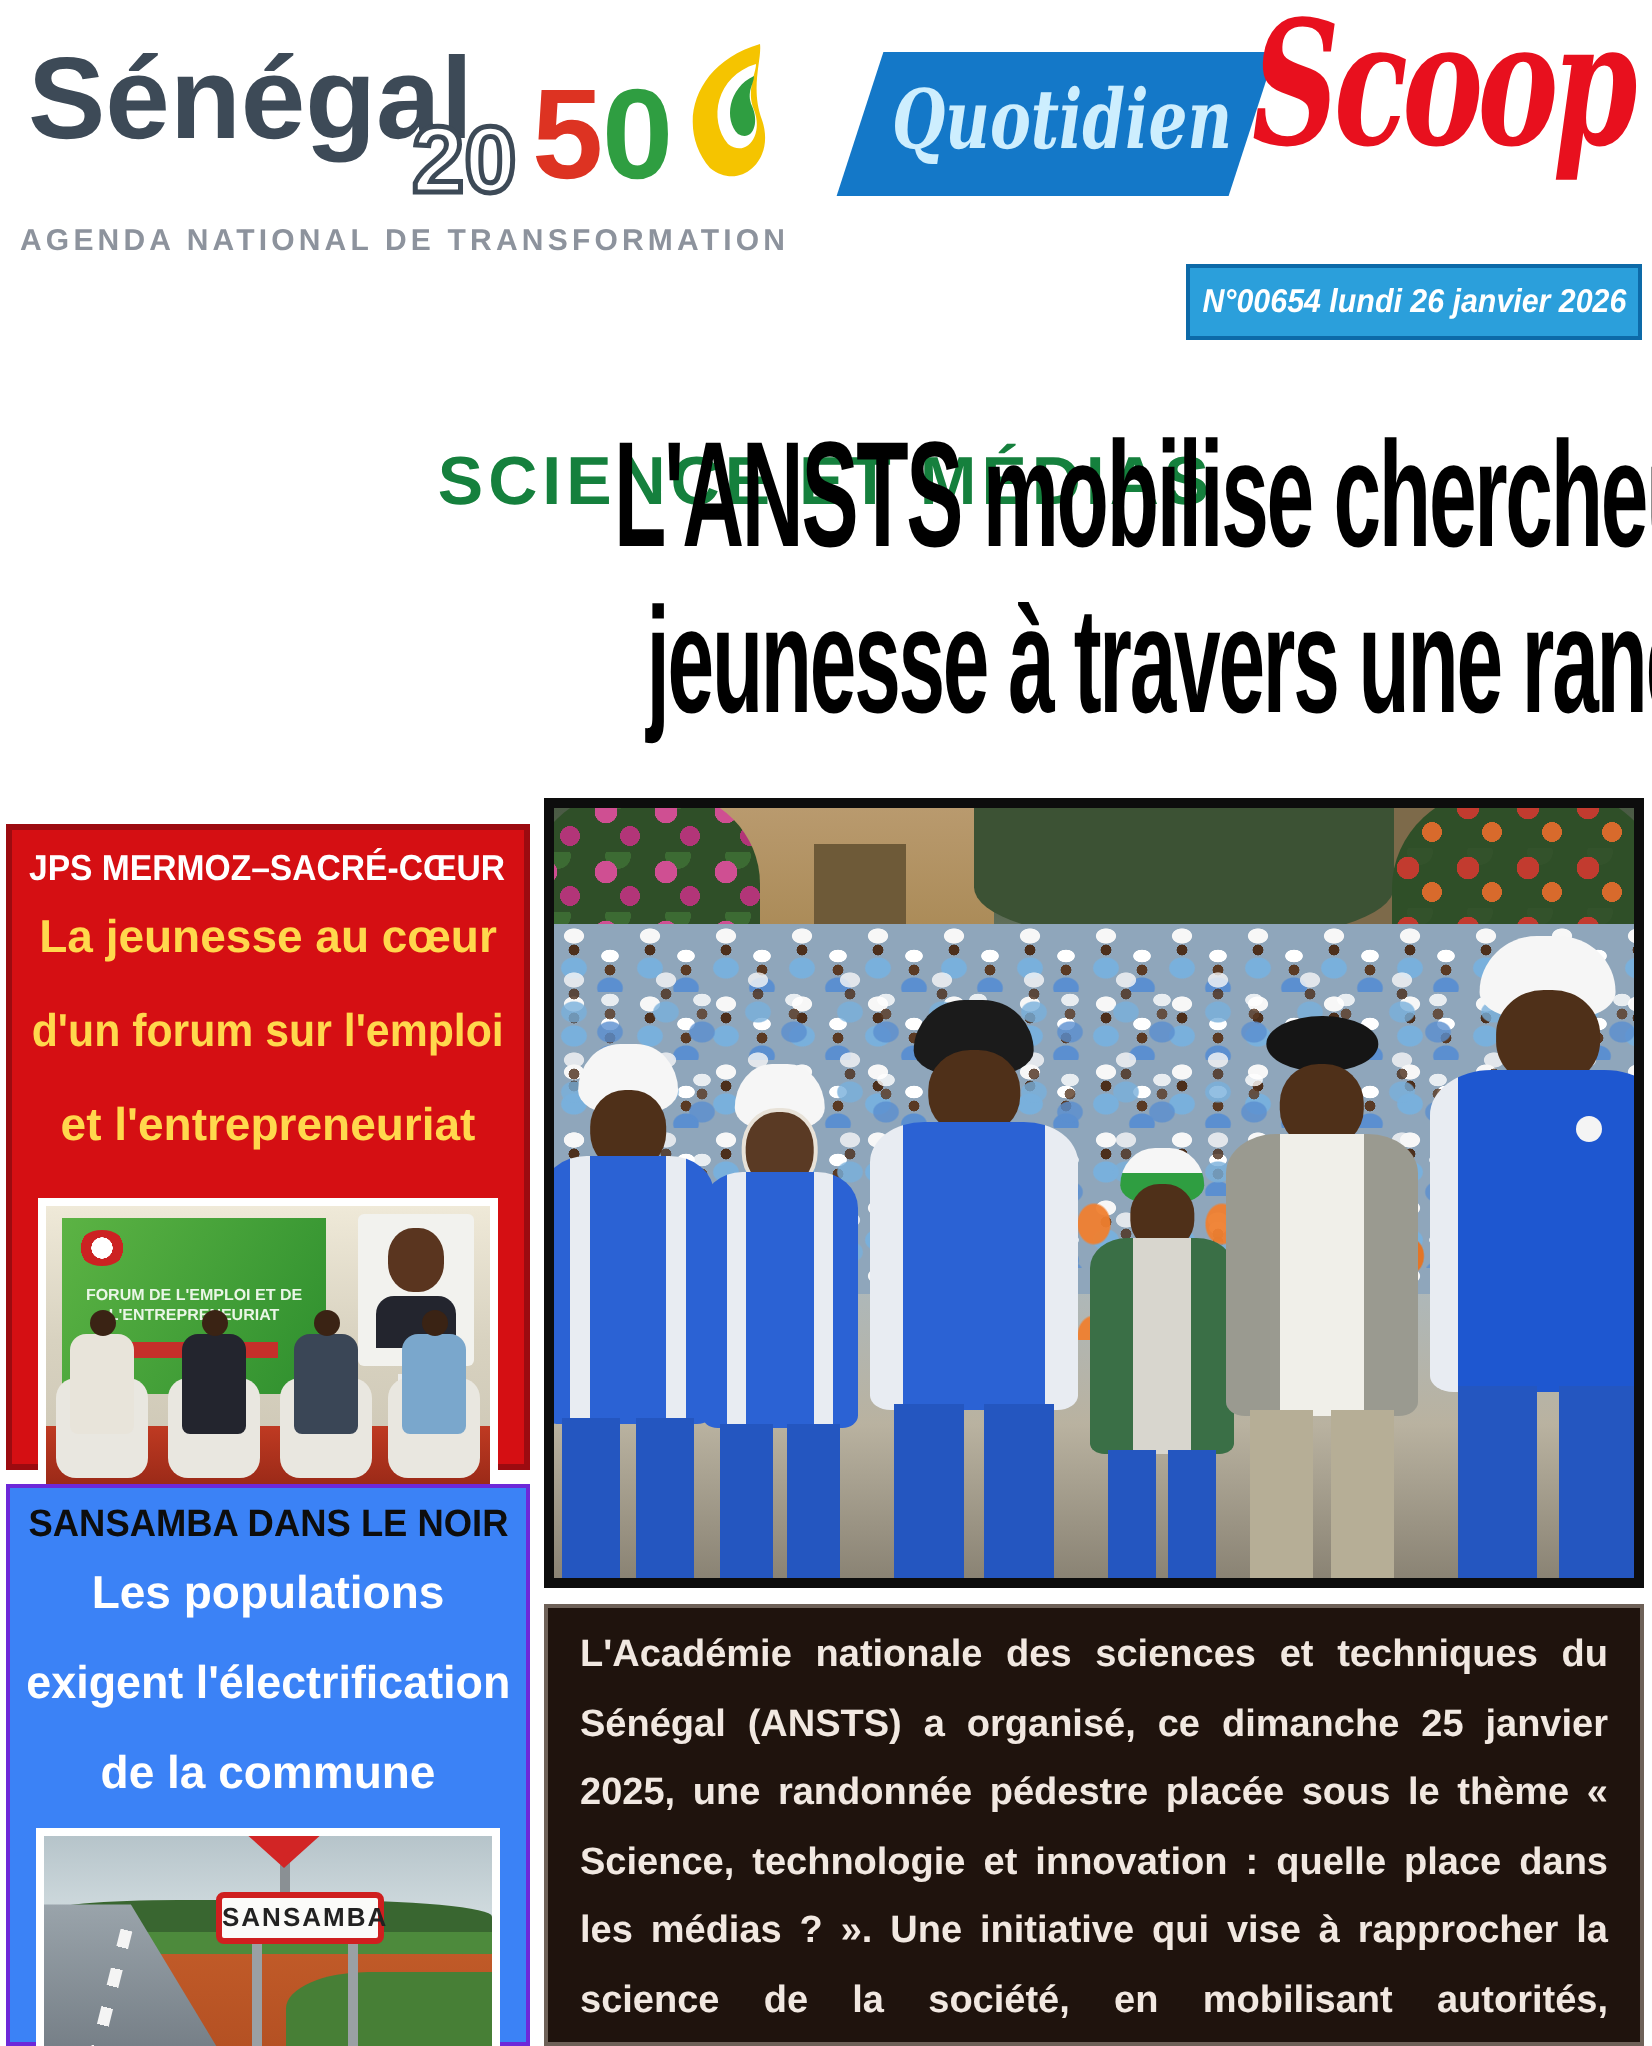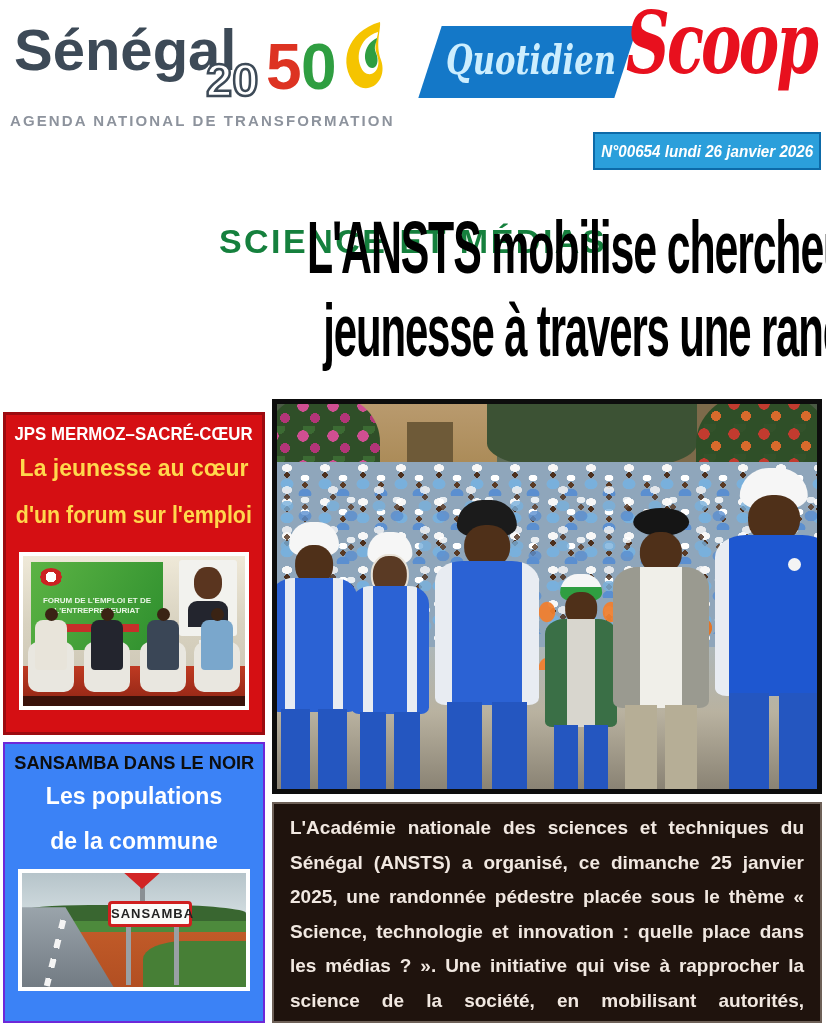--- a/index.html
+++ b/index.html
@@ -177,20 +177,21 @@
   <div class="kicker">SCIENCE ET MÉDIAS</div>
   <div class="headline">
     <span class="hl" style="transform-origin: center center; transform: scaleX(0.571204);">L'ANSTS mobilise chercheurs, autorités et</span><br>
     <span class="hl" style="transform-origin: center center; transform: scaleX(0.558558);">jeunesse à travers une randonnée pédestre</span>
   </div>
 
   <div class="story1">
     <span class="story1-kicker" style="transform-origin: center center; transform: scaleX(0.933219);">JPS MERMOZ–SACRÉ-CŒUR</span>
     <div class="yline"><span>La jeunesse au cœur</span></div>
     <div class="yline"><span style="transform-origin: center center; transform: scaleX(0.930164);">d'un forum sur l'emploi</span></div>
+    <div class="yline"><span>et l'entrepreneuriat</span></div>
     <div class="forum-photo">
       <div class="fp-tent"></div>
       <div class="fp-banner">
         <div class="fp-logo"></div>
         <div class="fp-banner-text">
           <span>FORUM DE L'EMPLOI ET DE</span><br>
           <span>L'ENTREPRENEURIAT</span>
         </div>
         <div class="fp-redstrip"></div>
       </div>
@@ -227,20 +228,21 @@
             <div class="fp-head"></div>
           </div>
       </div>
       <div class="fp-shadow"></div>
     </div>
   </div>
 
   <div class="story2">
     <span class="story2-kicker" style="transform-origin: center center; transform: scaleX(0.957964);">SANSAMBA DANS LE NOIR</span>
     <div class="wline"><span>Les populations</span></div>
+    <div class="wline"><span style="transform-origin: center center; transform: scaleX(0.974517);">exigent l'électrification</span></div>
     <div class="wline"><span>de la commune</span></div>
     <div class="road-photo">
       <div class="rp-sky"></div>
       <div class="rp-trees"></div>
       <div class="rp-grass"></div>
       <div class="rp-dirt"></div>
       <div class="rp-grassfar"></div>
       <div class="rp-road"></div>
       <div class="rp-dash"></div>
       <div class="rp-pole"></div>

